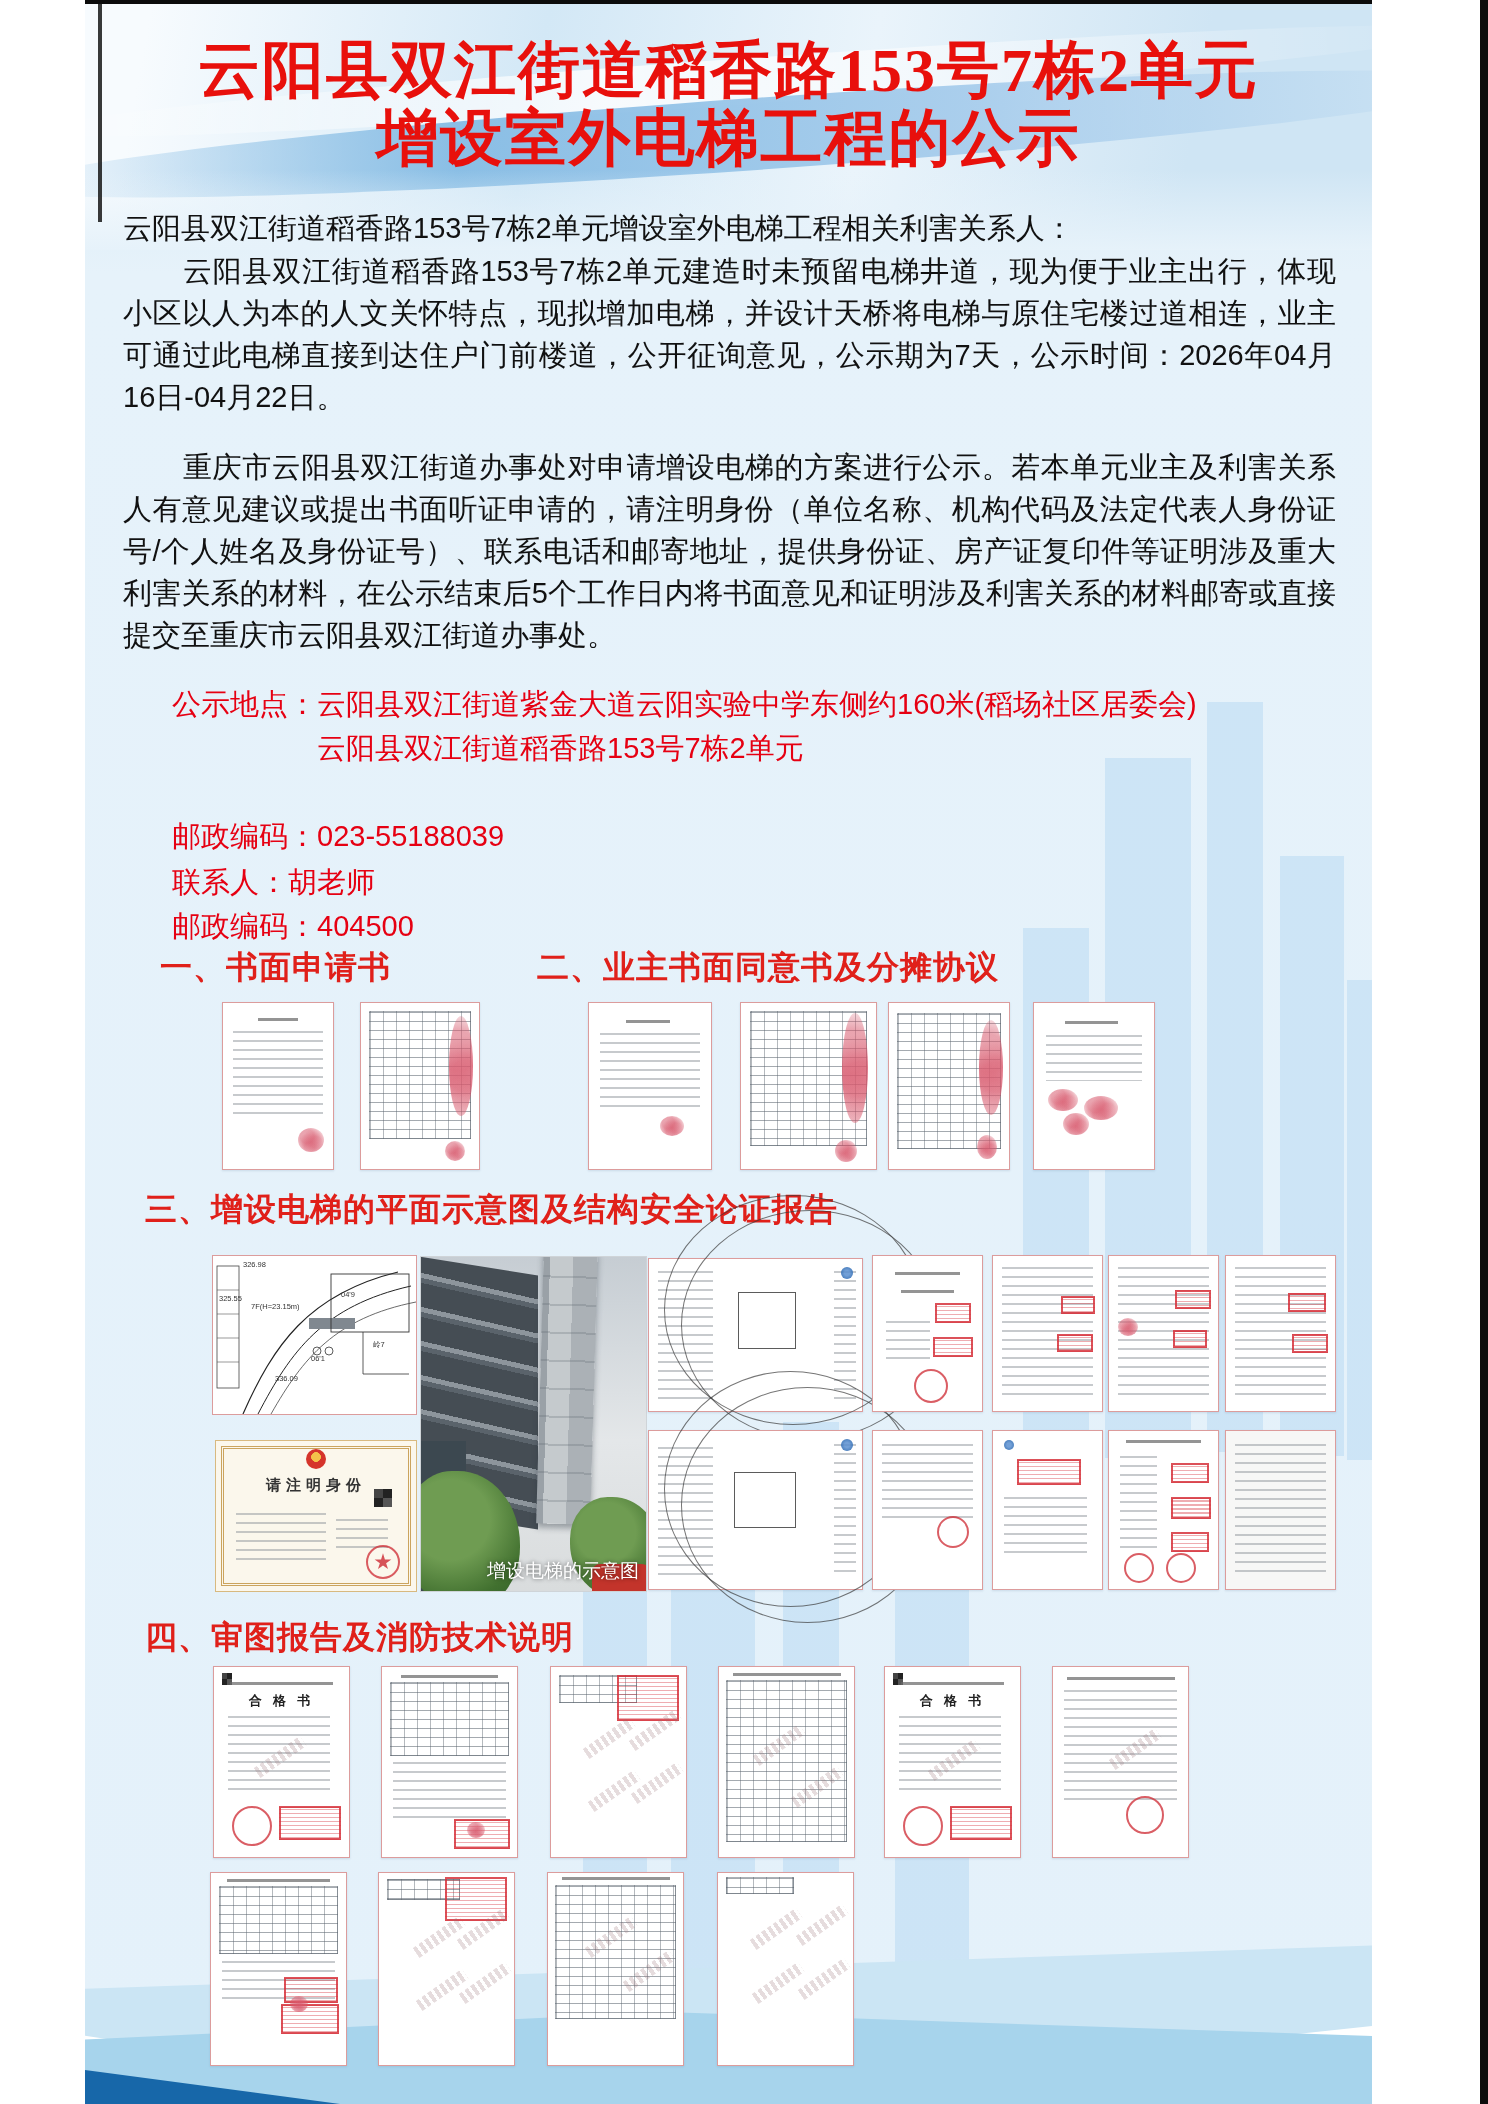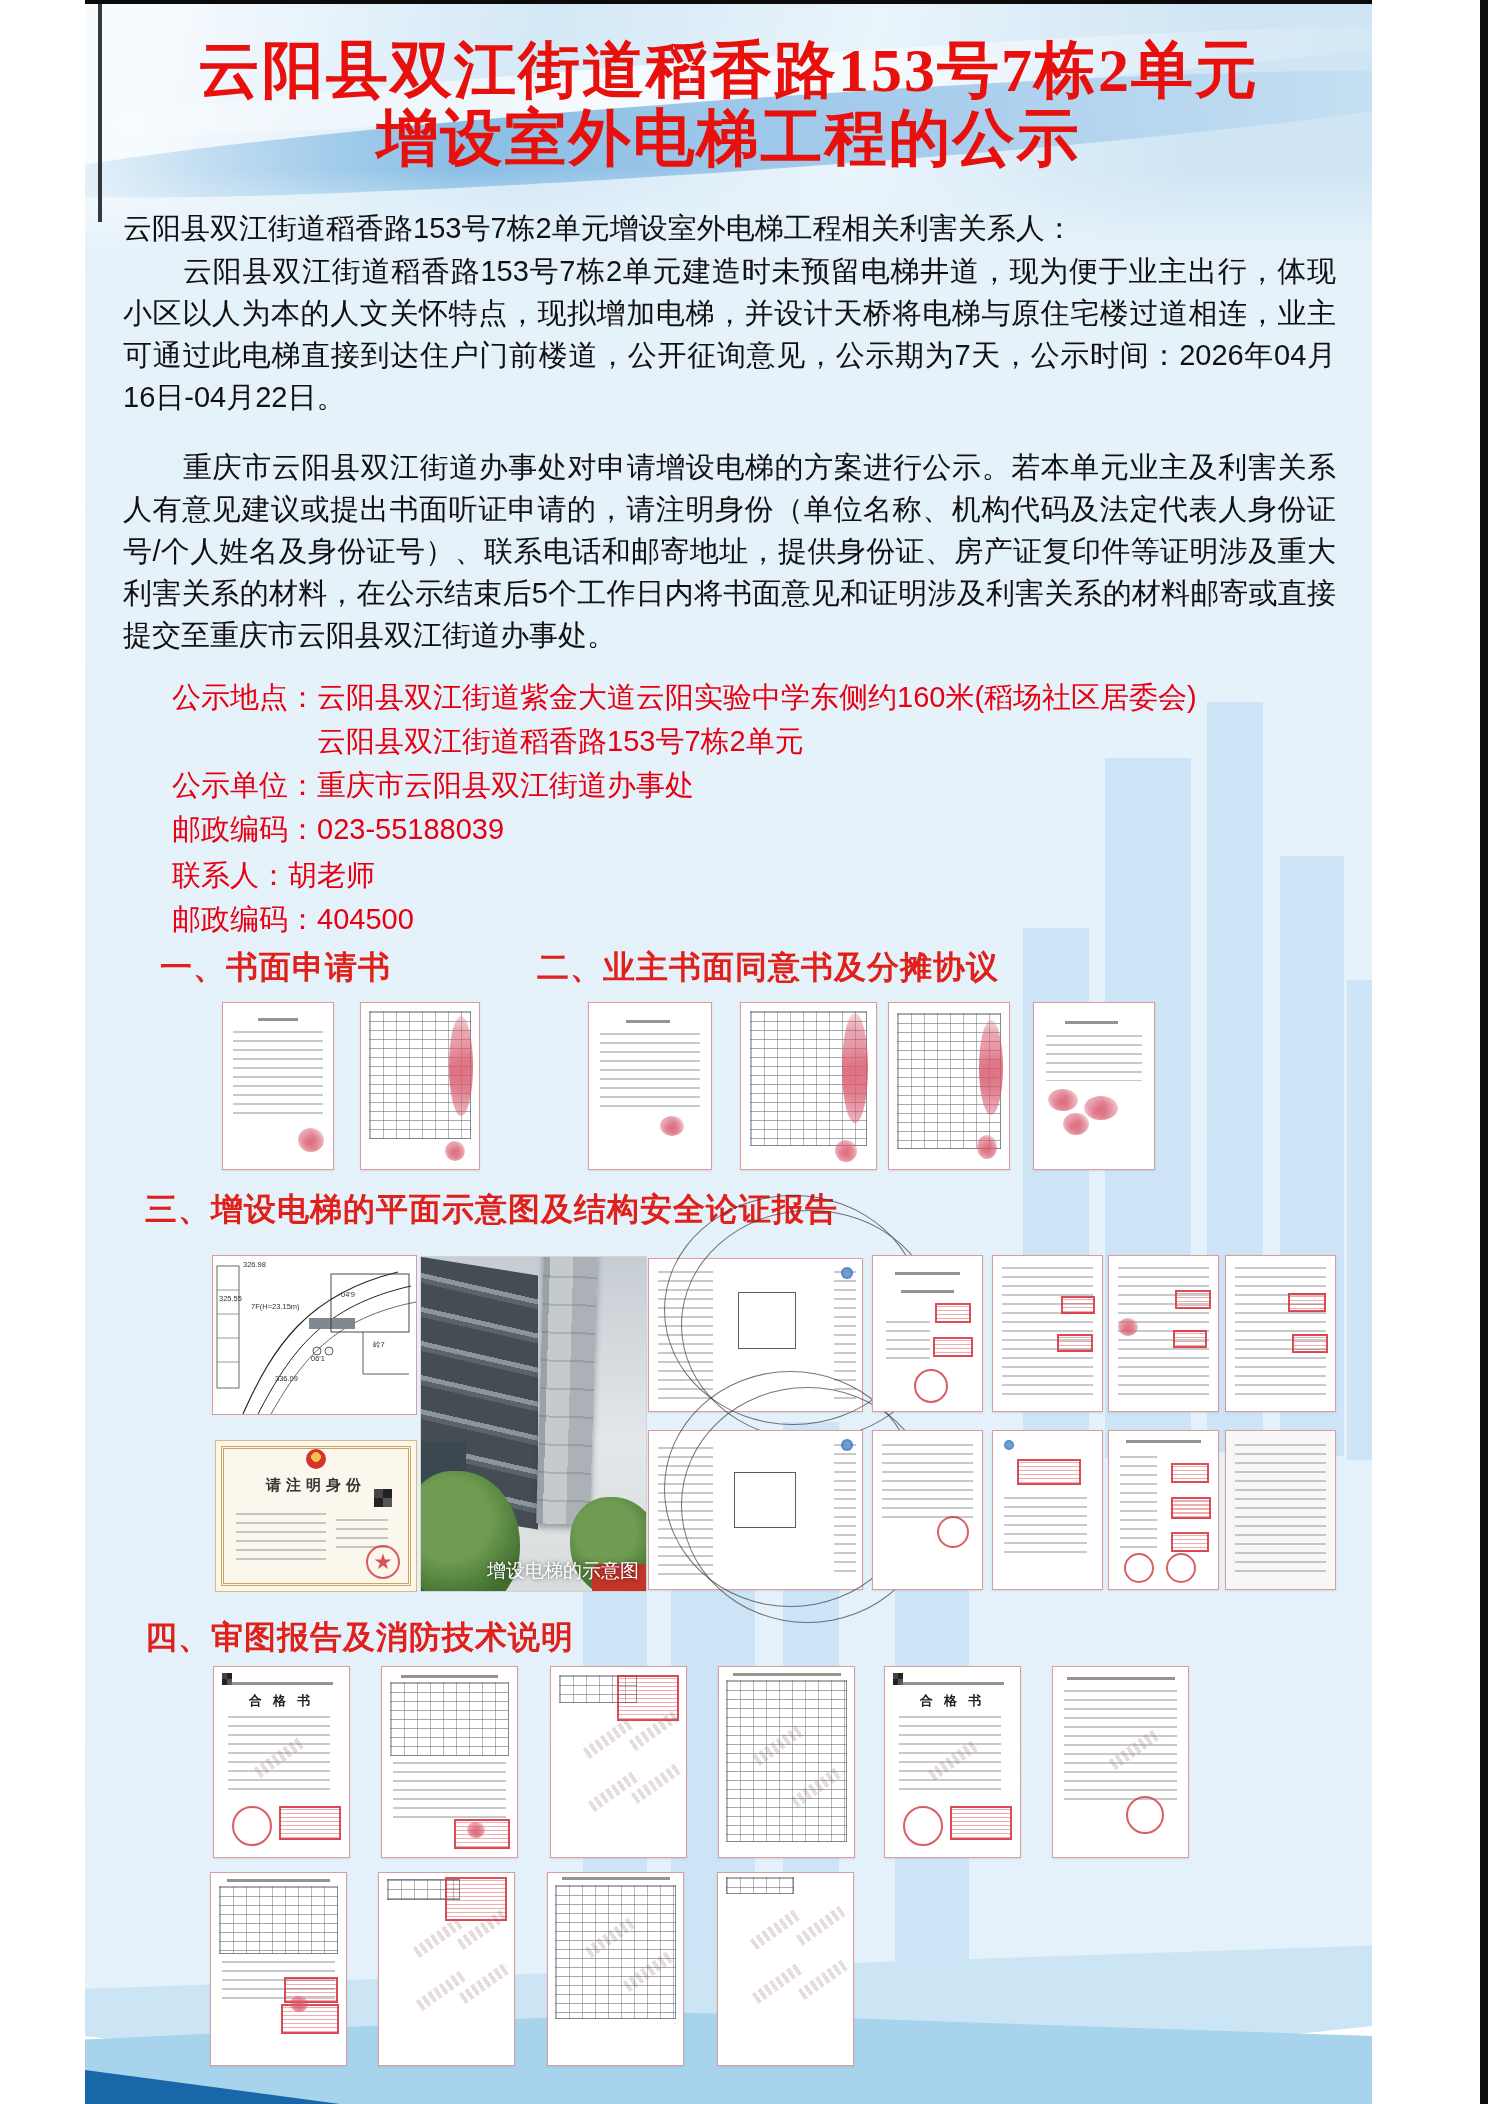--- a/index.html
+++ b/index.html
@@ -37,21 +37,21 @@
         clip-path:polygon(0 0,100% 100%,0 100%);}
   
   .title{position:absolute;left:0;right:0;top:36px;text-align:center;z-index:2;
          font-family:"Liberation Serif",serif;font-weight:700;color:#e8100c;
          font-size:62px;line-height:68px;letter-spacing:2px;}
   .salut{position:absolute;left:38px;width:1215px;top:208px;z-index:2;
          font-size:29px;color:#111;line-height:40px;}
   .para{position:absolute;left:38px;width:1213px;z-index:2;font-size:29px;color:#111;
         line-height:42px;text-align:justify;text-indent:60px;margin:0;}
   .p1{top:250px;} .p2{top:446px;}
-  .info-row{position:absolute;z-index:2;font-size:29px;color:#e60012;white-space:nowrap;}
+  .info-row{position:absolute;z-index:2;font-size:29px;color:#e60012;white-space:nowrap;margin-top:7px;}
   .sec-h{position:absolute;z-index:2;font-family:"Liberation Serif",serif;font-weight:700;
          font-size:32px;color:#e0201a;letter-spacing:1px;white-space:nowrap;}
   
   .doc{position:absolute;background:#fff;border:1px solid #dc9c9c;z-index:2;
        box-shadow:0 1px 2px rgba(120,150,180,.25);box-sizing:border-box;}
   .doc.gray{background:#f7f7f6;}
   .doc i{display:block;}
   .ti{position:absolute;height:3px;background:#666;opacity:.7;}
   .tx{position:absolute;background:repeating-linear-gradient(180deg,#8f959b 0 2px,transparent 2px 9px);opacity:.5;}
   .tb{position:absolute;border:1px solid rgba(90,100,110,.5);
@@ -143,21 +143,20 @@
       <div>云阳县双江街道稻香路153号7栋2单元</div>
       <div>增设室外电梯工程的公示</div>
     </div>
 
     <div class="salut">云阳县双江街道稻香路153号7栋2单元增设室外电梯工程相关利害关系人：</div>
     <p class="para p1">云阳县双江街道稻香路153号7栋2单元建造时未预留电梯井道，现为便于业主出行，体现小区以人为本的人文关怀特点，现拟增加电梯，并设计天桥将电梯与原住宅楼过道相连，业主可通过此电梯直接到达住户门前楼道，公开征询意见，公示期为7天，公示时间：2026年04月16日-04月22日。</p>
     <p class="para p2">重庆市云阳县双江街道办事处对申请增设电梯的方案进行公示。若本单元业主及利害关系人有意见建议或提出书面听证申请的，请注明身份（单位名称、机构代码及法定代表人身份证号/个人姓名及身份证号）、联系电话和邮寄地址，提供身份证、房产证复印件等证明涉及重大利害关系的材料，在公示结束后5个工作日内将书面意见和证明涉及利害关系的材料邮寄或直接提交至重庆市云阳县双江街道办事处。</p>
 
     <div class="info-row" style="left:87px;top:678px"><span>公示地点：</span><span>云阳县双江街道紫金大道云阳实验中学东侧约160米(稻场社区居委会)</span></div>
     <div class="info-row" style="left:232px;top:722px">云阳县双江街道稻香路153号7栋2单元</div>
-    <div class="info-row" style="left:87px;top:766px"><span>公示单位：</span><span>重庆市云阳县双江街道办事处</span></div>
     <div class="info-row" style="left:87px;top:810px"><span>邮政编码：</span><span>023-55188039</span></div>
     <div class="info-row" style="left:87px;top:856px"><span>联系人：</span><span>胡老师</span></div>
     <div class="info-row" style="left:87px;top:900px"><span>邮政编码：</span><span>404500</span></div>
 
     <div class="sec-h" style="left:75px;top:946px">一、书面申请书</div>
     <div class="sec-h" style="left:452px;top:946px">二、业主书面同意书及分摊协议</div>
     <div class="sec-h" style="left:60px;top:1188px">三、增设电梯的平面示意图及结构安全论证报告</div>
     <div class="sec-h" style="left:60px;top:1616px">四、审图报告及消防技术说明</div>
 
     <div class="doc" style="left:137px;top:1002px;width:112px;height:168px">

